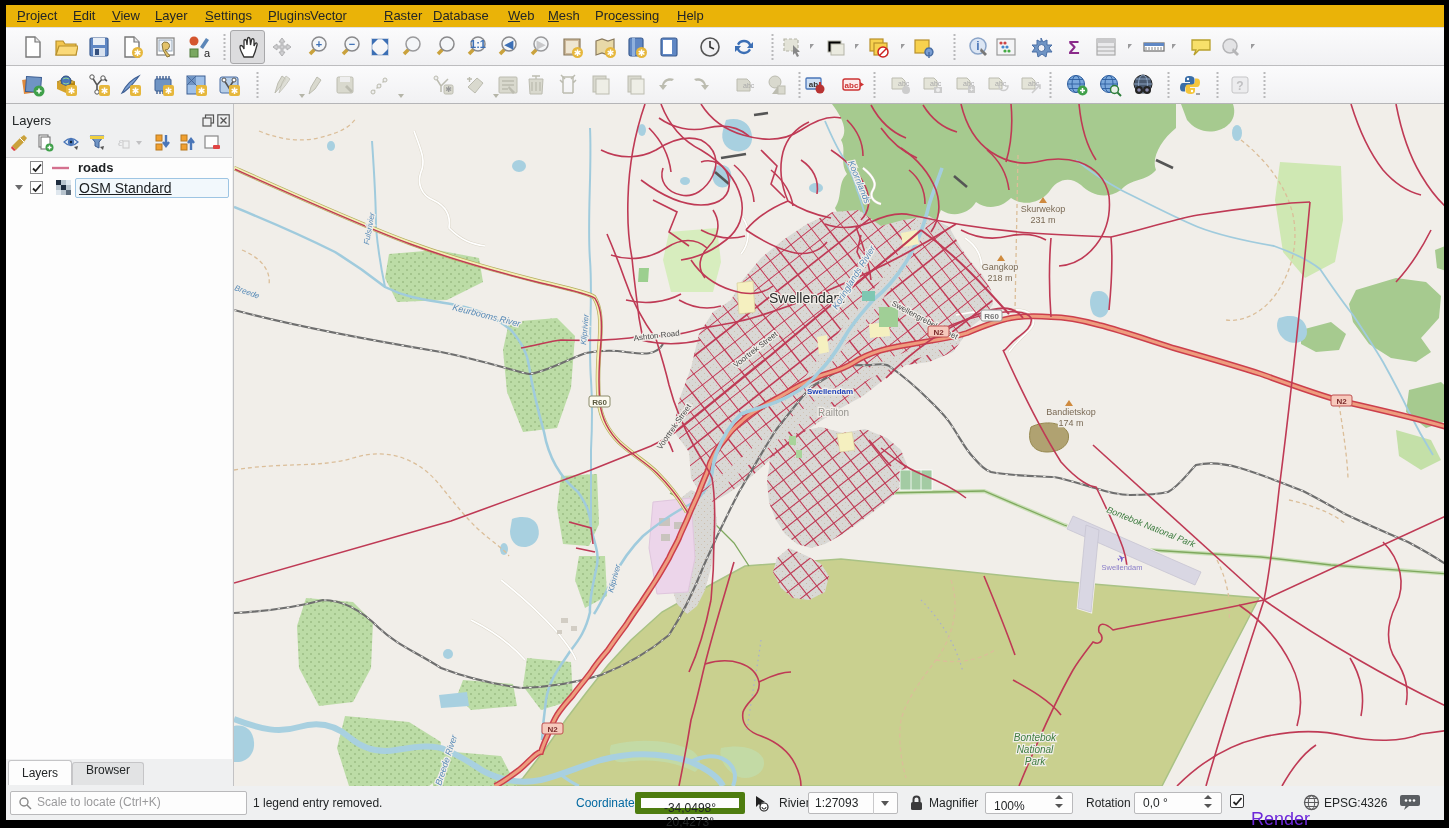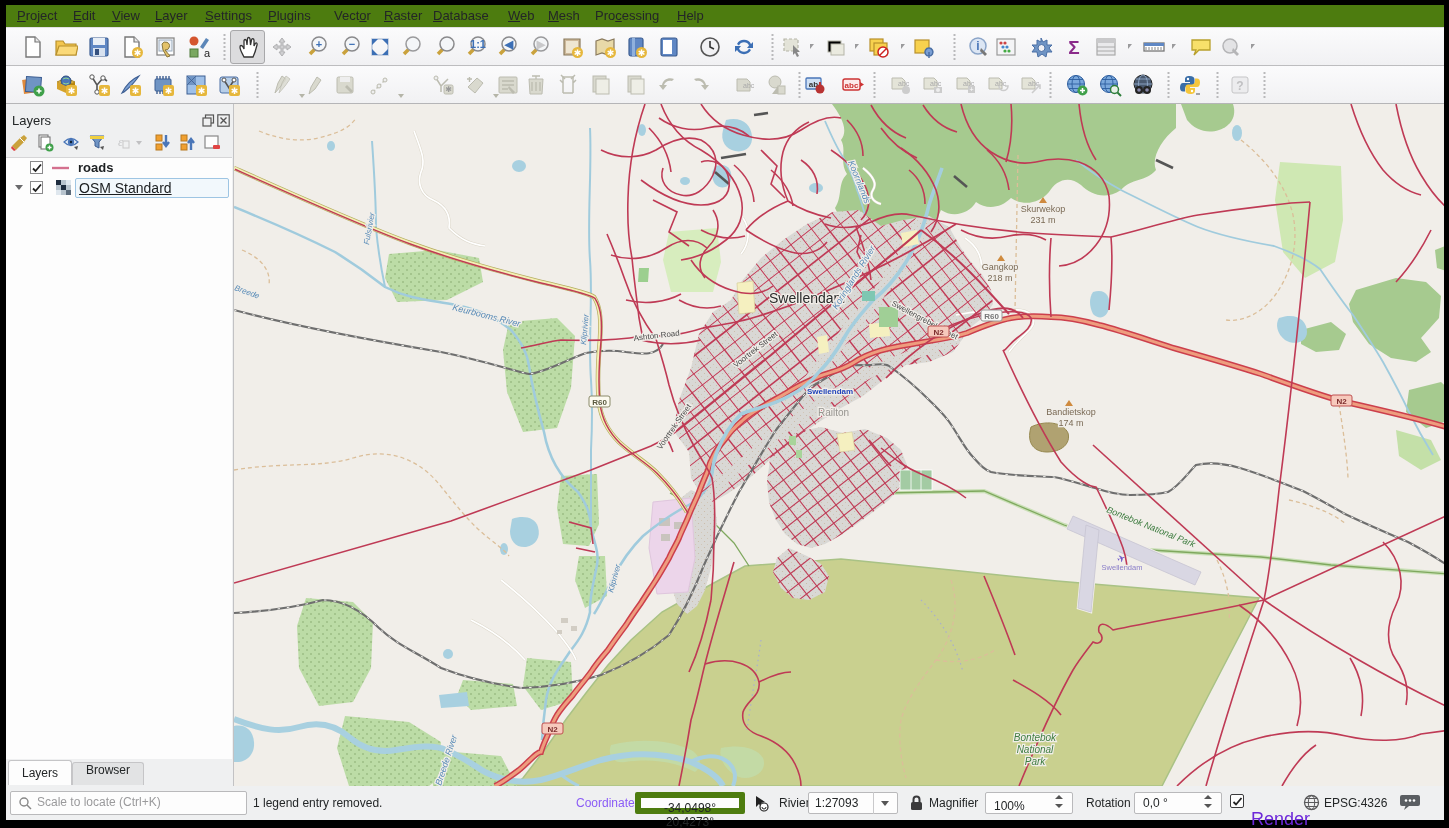--- a/index.html
+++ b/index.html
@@ -1,37 +1,37 @@
 <!DOCTYPE html>
 <html><head>
 <meta charset="utf-8">
 <style>
 *{margin:0;padding:0;box-sizing:border-box}
 html,body{width:1449px;height:828px;background:#000;overflow:hidden;font-family:"Liberation Sans",sans-serif}
 #win{position:absolute;left:6px;top:5px;width:1438px;height:815px;background:#eff0f1}
-#menubar{position:absolute;left:0;top:0;width:100%;height:22px;background:#4d7c0f;font-size:13px;color:#232627}
+#menubar{position:absolute;left:0;top:0;width:100%;height:22px;background:#eab308;font-size:13px;color:#232627}
 #menubar span{position:absolute;top:3px}
 #tb1{position:absolute;left:0;top:22px;width:100%;height:39px;background:linear-gradient(#fbfbfc,#f1f1f3);border-top:1px solid #e0e0e2;border-bottom:1px solid #bdbdbf}
 #tb2{position:absolute;left:0;top:61px;width:100%;height:38px;background:linear-gradient(#fbfbfc,#f1f1f3);border-bottom:1px solid #b5b5b7}
 #panel{position:absolute;left:0;top:99px;width:227px;height:682px;background:#eff0f1}
 #map{position:absolute;left:227px;top:99px;width:1211px;height:682px;background:#f1eee9;overflow:hidden;border-left:1px solid #c2c2c4}
 #statusbar{position:absolute;left:0;top:781px;width:100%;height:34px;background:#eff0f1;font-size:12px;color:#252627}
 .sep{position:absolute;width:5px;height:26px;background-image:radial-gradient(circle,#b9b9bb 1px,transparent 1px);background-size:4px 4px;background-position:center}
 </style>
 </head>
 <body>
 <div id="win">
   <div id="menubar">
     <span style="left:11px"><u>P</u>roject</span>
     <span style="left:67px"><u>E</u>dit</span>
     <span style="left:106px"><u>V</u>iew</span>
     <span style="left:149px"><u>L</u>ayer</span>
     <span style="left:199px"><u>S</u>ettings</span>
     <span style="left:262px"><u>P</u>lugins</span>
-    <span style="left:328px">Vect<u>o</u>r</span>
+    <span style="left:304px">Vect<u>o</u>r</span>
     <span style="left:378px"><u>R</u>aster</span>
     <span style="left:427px"><u>D</u>atabase</span>
     <span style="left:502px"><u>W</u>eb</span>
     <span style="left:542px"><u>M</u>esh</span>
     <span style="left:589px">Pro<u>c</u>essing</span>
     <span style="left:671px"><u>H</u>elp</span>
   </div>
   <div id="tb1">
       <svg class="ic" style="position:absolute;left:15px;top:7px" width="24" height="24" viewBox="0 0 24 24">
         <path d="M5,2 L14,2 L19,7 L19,22 L5,22 Z" fill="#fff" stroke="#777" stroke-width="1.4"></path>
@@ -906,21 +906,21 @@
 </svg>
   </div>
   <div id="statusbar">
       <div style="position:absolute;left:4px;top:5px;width:237px;height:24px;background:#fdfdfd;border:1px solid #b9b9bb;border-radius:2px"></div>
       <svg style="position:absolute;left:12px;top:10px" width="14" height="14" viewBox="0 0 14 14">
         <circle cx="6" cy="6" r="4" fill="none" stroke="#888" stroke-width="1.4"></circle>
         <line x1="9" y1="9" x2="13" y2="13" stroke="#888" stroke-width="1.4"></line>
       </svg>
       <div style="position:absolute;left:31px;top:9px;font-size:12px;color:#9a9a9c">Scale to locate (Ctrl+K)</div>
       <div style="position:absolute;left:247px;top:10px;font-size:12px;color:#232627">1 legend entry removed.</div>
-      <div style="position:absolute;left:570px;top:10px;font-size:12px;color:#8b5cf6">Coordinate</div>
+      <div style="position:absolute;left:570px;top:10px;font-size:12px;color:#0369a1">Coordinate</div>
       <div style="position:absolute;left:629px;top:6px;width:110px;height:22px;background:#fdfdfd;border:6px solid #4d7c0f;border-radius:2px;font-size:12px;color:#232627;text-align:center;padding-top:3px">-34,0498° 20,4273°</div>
       <svg style="position:absolute;left:746px;top:8px" width="18" height="18" viewBox="0 0 18 18">
         <path d="M4,2 L13,8 L9,9 L12,14 L10,15 L7,10 L4,13 Z" fill="#222"></path>
         <circle cx="12" cy="13" r="4" fill="#fff" stroke="#222" stroke-width="1.2"></circle>
         <path d="M10,13 a2,2 0 1,0 4,0" fill="none" stroke="#222"></path>
       </svg>
       <div style="position:absolute;left:773px;top:10px;font-size:12px;color:#232627">Rivier</div>
       <div style="position:absolute;left:802px;top:6px;width:90px;height:22px;background:#fdfdfd;border:1px solid #b9b9bb;border-radius:2px;font-size:12px;color:#232627;padding:3px 0 0 6px">1:27093</div>
       <div style="position:absolute;left:867px;top:6px;width:25px;height:22px;border-left:1px solid #c9c9cb"></div>
       <div style="position:absolute;left:875px;top:15px;width:0;height:0;border-left:4.5px solid transparent;border-right:4.5px solid transparent;border-top:5px solid #555"></div>

